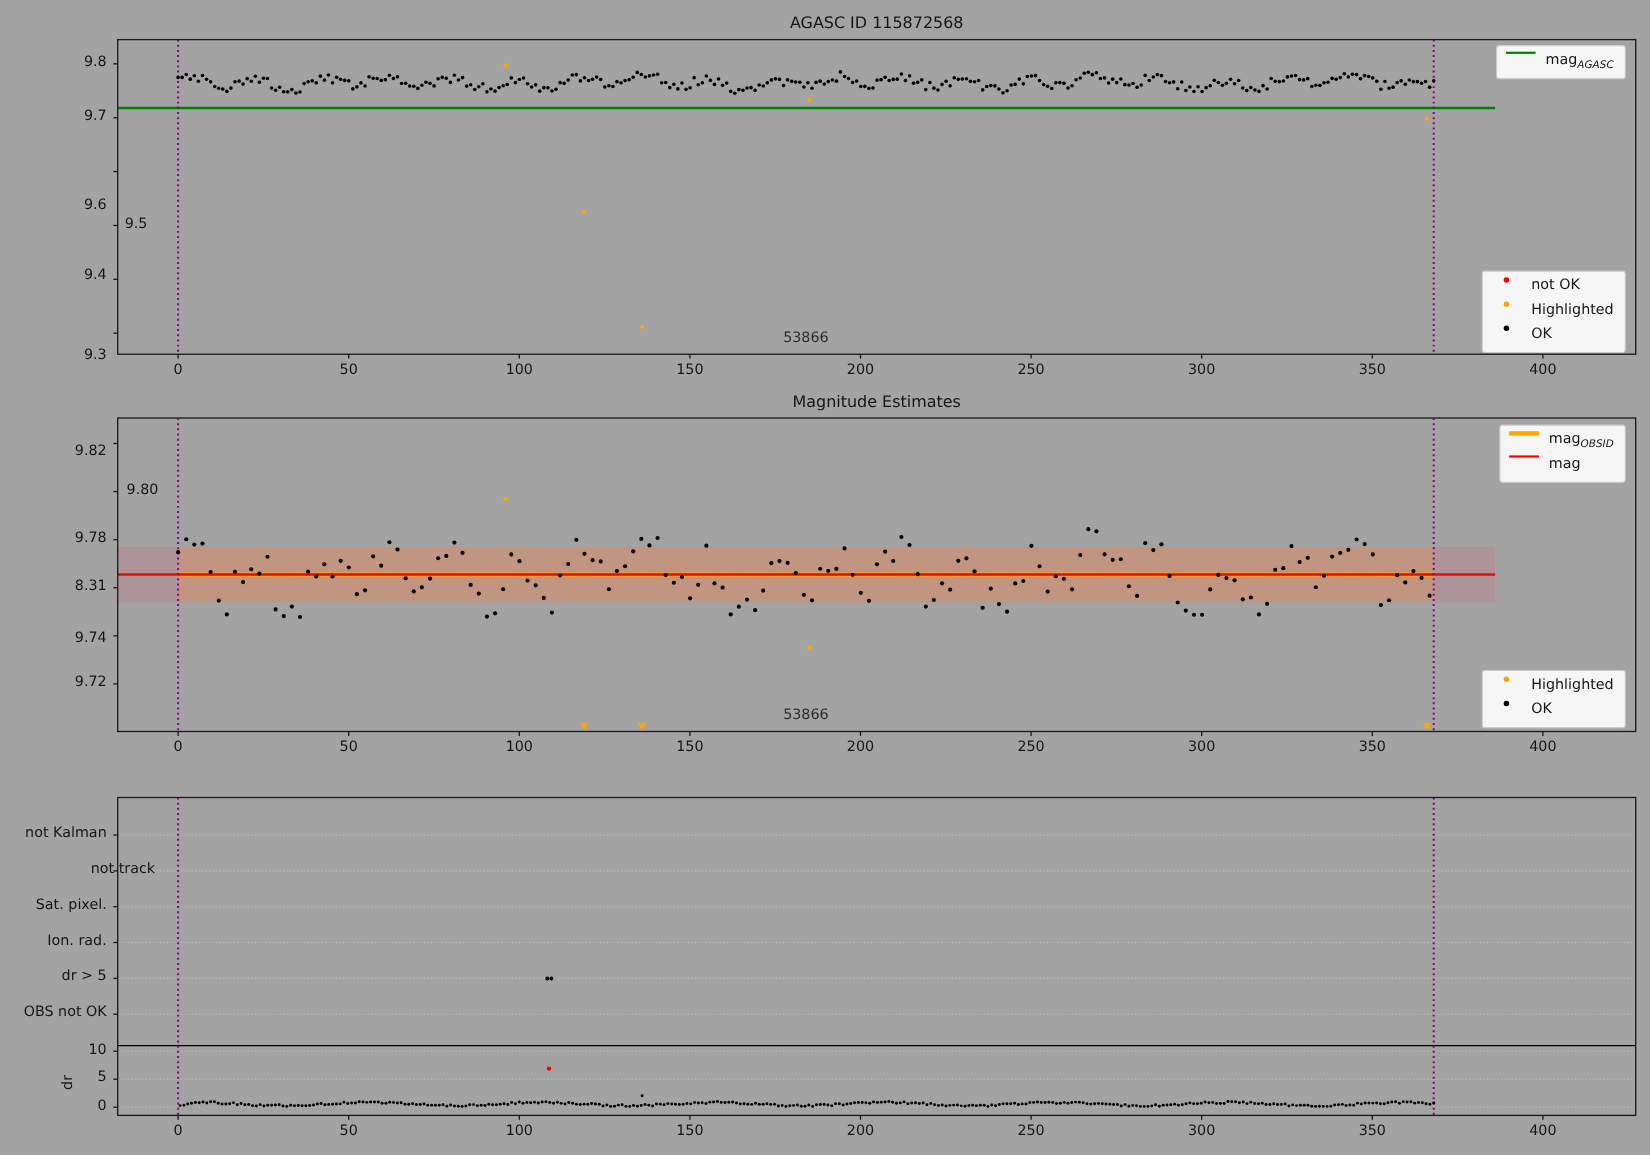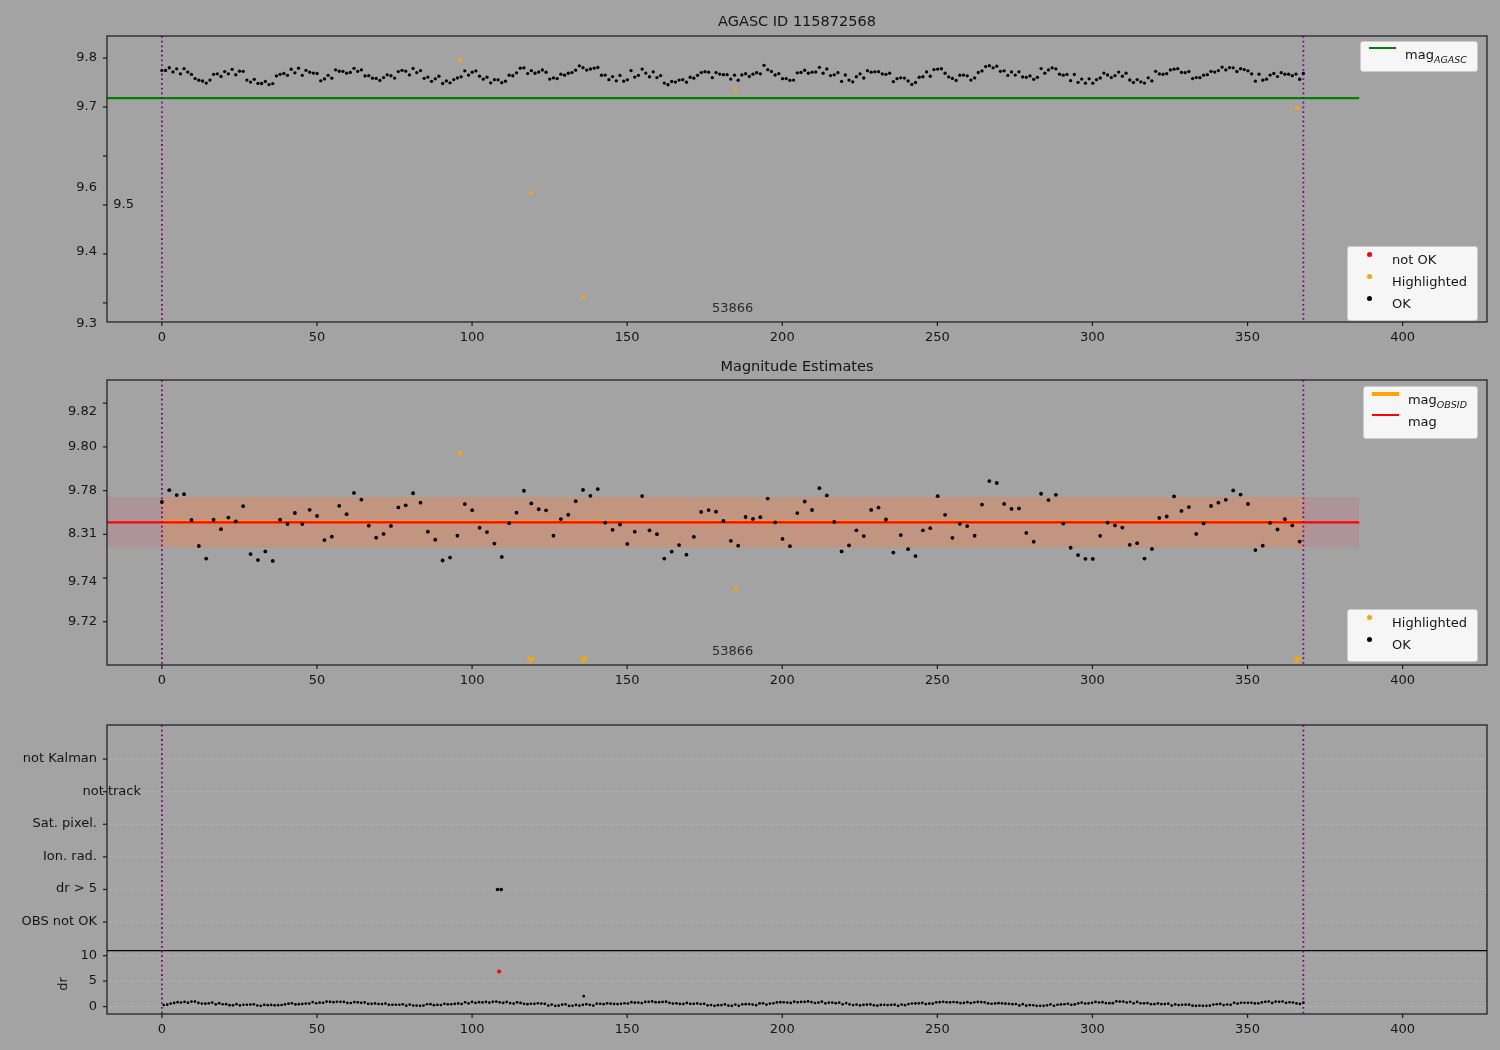--- a/index.html
+++ b/index.html
@@ -978,21 +978,21 @@
     <div class="tick-x" style="left: 627.175px; top: 672px;">150</div>
     <div class="tick-x" style="left: 782.266px; top: 672px;">200</div>
     <div class="tick-x" style="left: 937.357px; top: 672px;">250</div>
     <div class="tick-x" style="left: 1092.45px; top: 672px;">300</div>
     <div class="tick-x" style="left: 1247.54px; top: 672px;">350</div>
     <div class="tick-x" style="left: 1402.63px; top: 672px;">400</div>
     <div class="tick-y" style="width: 97px; top: 612.725px;">9.72</div>
     <div class="tick-y" style="width: 97px; top: 573px;">9.74</div>
     <div class="tick-y" style="width: 97px; top: 525.302px;">8.31</div>
     <div class="tick-y" style="width: 97px; top: 481.59px;">9.78</div>
-    <div class="tick-y" style="width: 97px; top: 437.879px;">9.80</div>
+    <div class="tick-y" style="width: 97px; top: 437.879px; padding-left: 47px;">9.80</div>
     <div class="tick-y" style="width: 97px; top: 403px;">9.82</div>
     <div class="obsid-label" style="left: 732.637px; top: 643px;">53866</div>
     <div class="legend" style="right: 22px; top: 386px;">
       <div class="legend-row">
         <span class="swatch-slot">
           <span class="swatch-line" style="border-top: 4px solid rgb(255, 165, 0);"></span>
         </span>
         <span class="legend-label">mag<sub>OBSID</sub></span>
       </div>
       <div class="legend-row">

